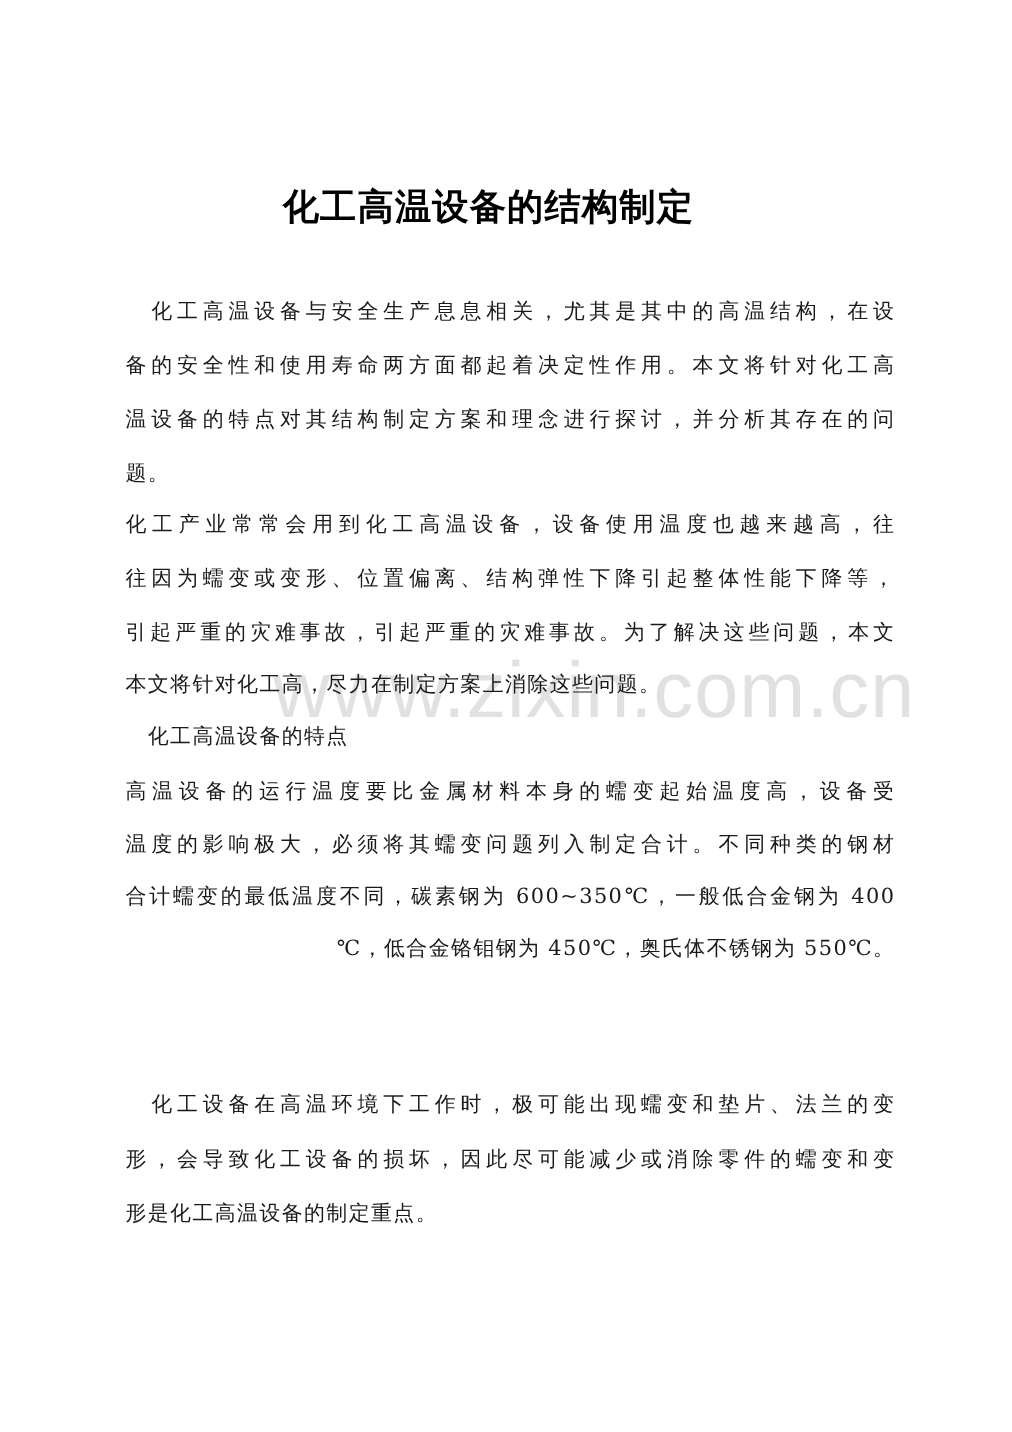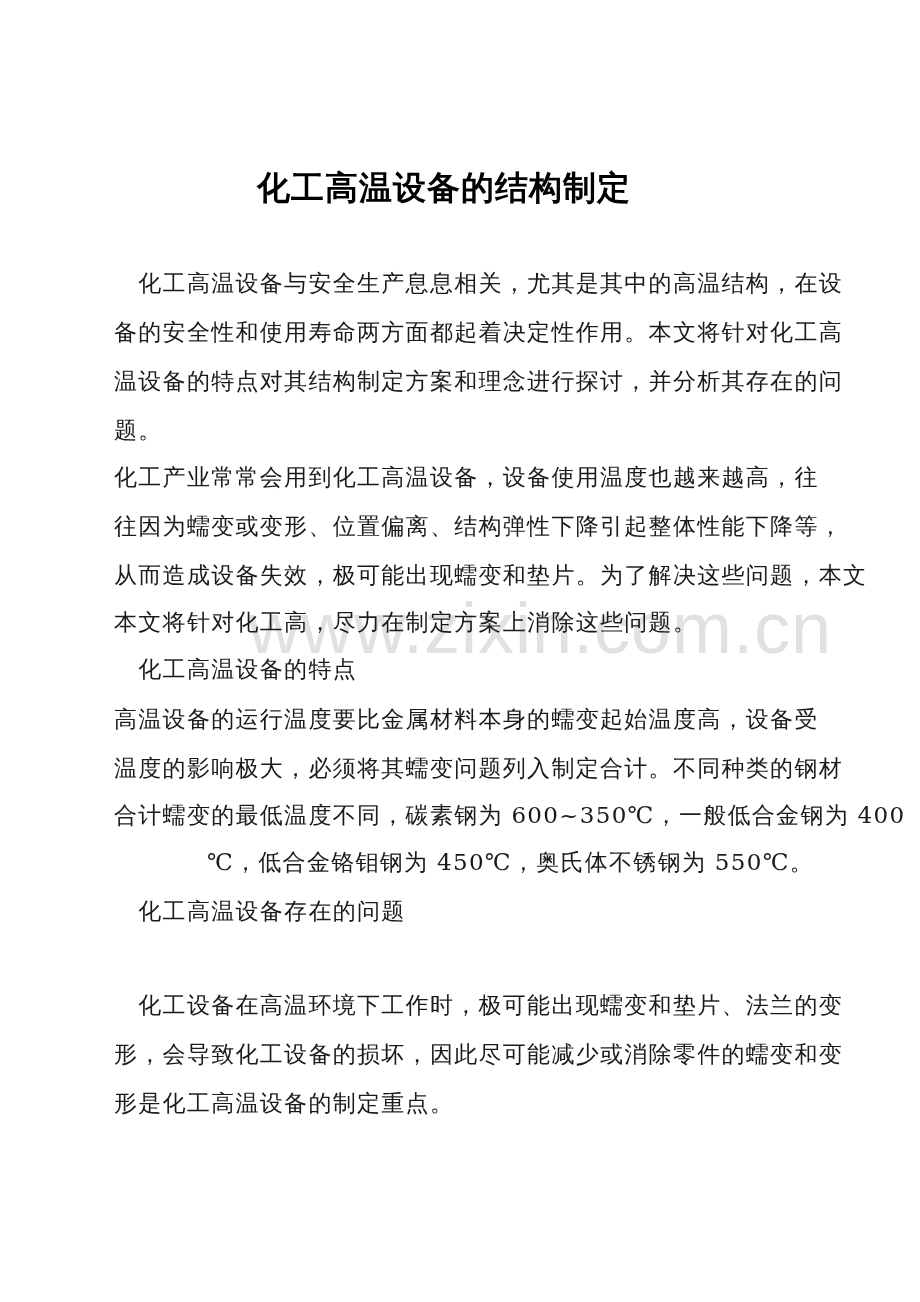--- a/index.html
+++ b/index.html
@@ -30,21 +30,21 @@
     font-size: 33px;
     font-weight: bold;
     letter-spacing: 1px;
     line-height: 48px;
     color: #000000;
   }
   .line {
     position: absolute;
     left: 114px;
     width: 700px;
-    font-size: 23px;
+    font-size: 19px;
     line-height: 30px;
     white-space: nowrap;
     letter-spacing: 1.3px;
     color: #1a1a1a;
   }
   .justify {
     text-align: justify;
     text-align-last: justify;
   }
   .watermark {
@@ -76,35 +76,34 @@
     <div>
       <div class="line justify" style="top:268px;">　化工高温设备与安全生产息息相关，尤其是其中的高温结构，在设</div>
       <div class="line justify" style="top:317px;">备的安全性和使用寿命两方面都起着决定性作用。本文将针对化工高</div>
       <div class="line justify" style="top:366px;">温设备的特点对其结构制定方案和理念进行探讨，并分析其存在的问</div>
       <div class="line" style="top:415px;">题。</div>
     </div>
 
     <div>
       <div class="line justify" style="top:462px;"> 化工产业常常会用到化工高温设备，设备使用温度也越来越高，往</div>
       <div class="line justify" style="top:511px;">往因为蠕变或变形、位置偏离、结构弹性下降引起整体性能下降等，</div>
-      <div class="line justify" style="top:560px;">从而造成设备失效，极可能出现蠕变和垫片。为了解决这些问题，本文</div>
+      <div class="line justify" style="top:560px;">引起严重的灾难事故，引起严重的灾难事故。为了解决这些问题，本文</div>
       <div class="line" style="top:607px;">本文将针对化工高，尽力在制定方案上消除这些问题。</div>
     </div>
 
     <div class="line" style="top:654px;">　化工高温设备的特点</div>
 
     <div>
       <div class="line justify" style="top:704px;"> 高温设备的运行温度要比金属材料本身的蠕变起始温度高，设备受</div>
       <div class="line justify" style="top:753px;">温度的影响极大，必须将其蠕变问题列入制定合计。不同种类的钢材</div>
       <div class="line justify" style="top:800px;">合计蠕变的最低温度不同，碳素钢为 600~350℃，一般低合金钢为 400</div>
       <div class="line" style="top:847px;text-align:right;">℃，低合金铬钼钢为 450℃，奥氏体不锈钢为 550℃。</div>
     </div>
 
-    <div class="line" style="top:896px;">　化工高温设备存在的问题</div>
 
     <div>
-      <div class="line justify" style="top:990px;">　化工设备在高温环境下工作时，极可能出现蠕变和垫片、法兰的变</div>
+      <div class="line justify" style="top:990px;font-family:Liberation Serif, serif;">　化工设备在高温环境下工作时，极可能出现蠕变和垫片、法兰的变</div>
       <div class="line justify" style="top:1039px;">形，会导致化工设备的损坏，因此尽可能减少或消除零件的蠕变和变</div>
       <div class="line" style="top:1088px;">形是化工高温设备的制定重点。</div>
     </div>
 
   </div>
 </div>
 
 </body></html>

